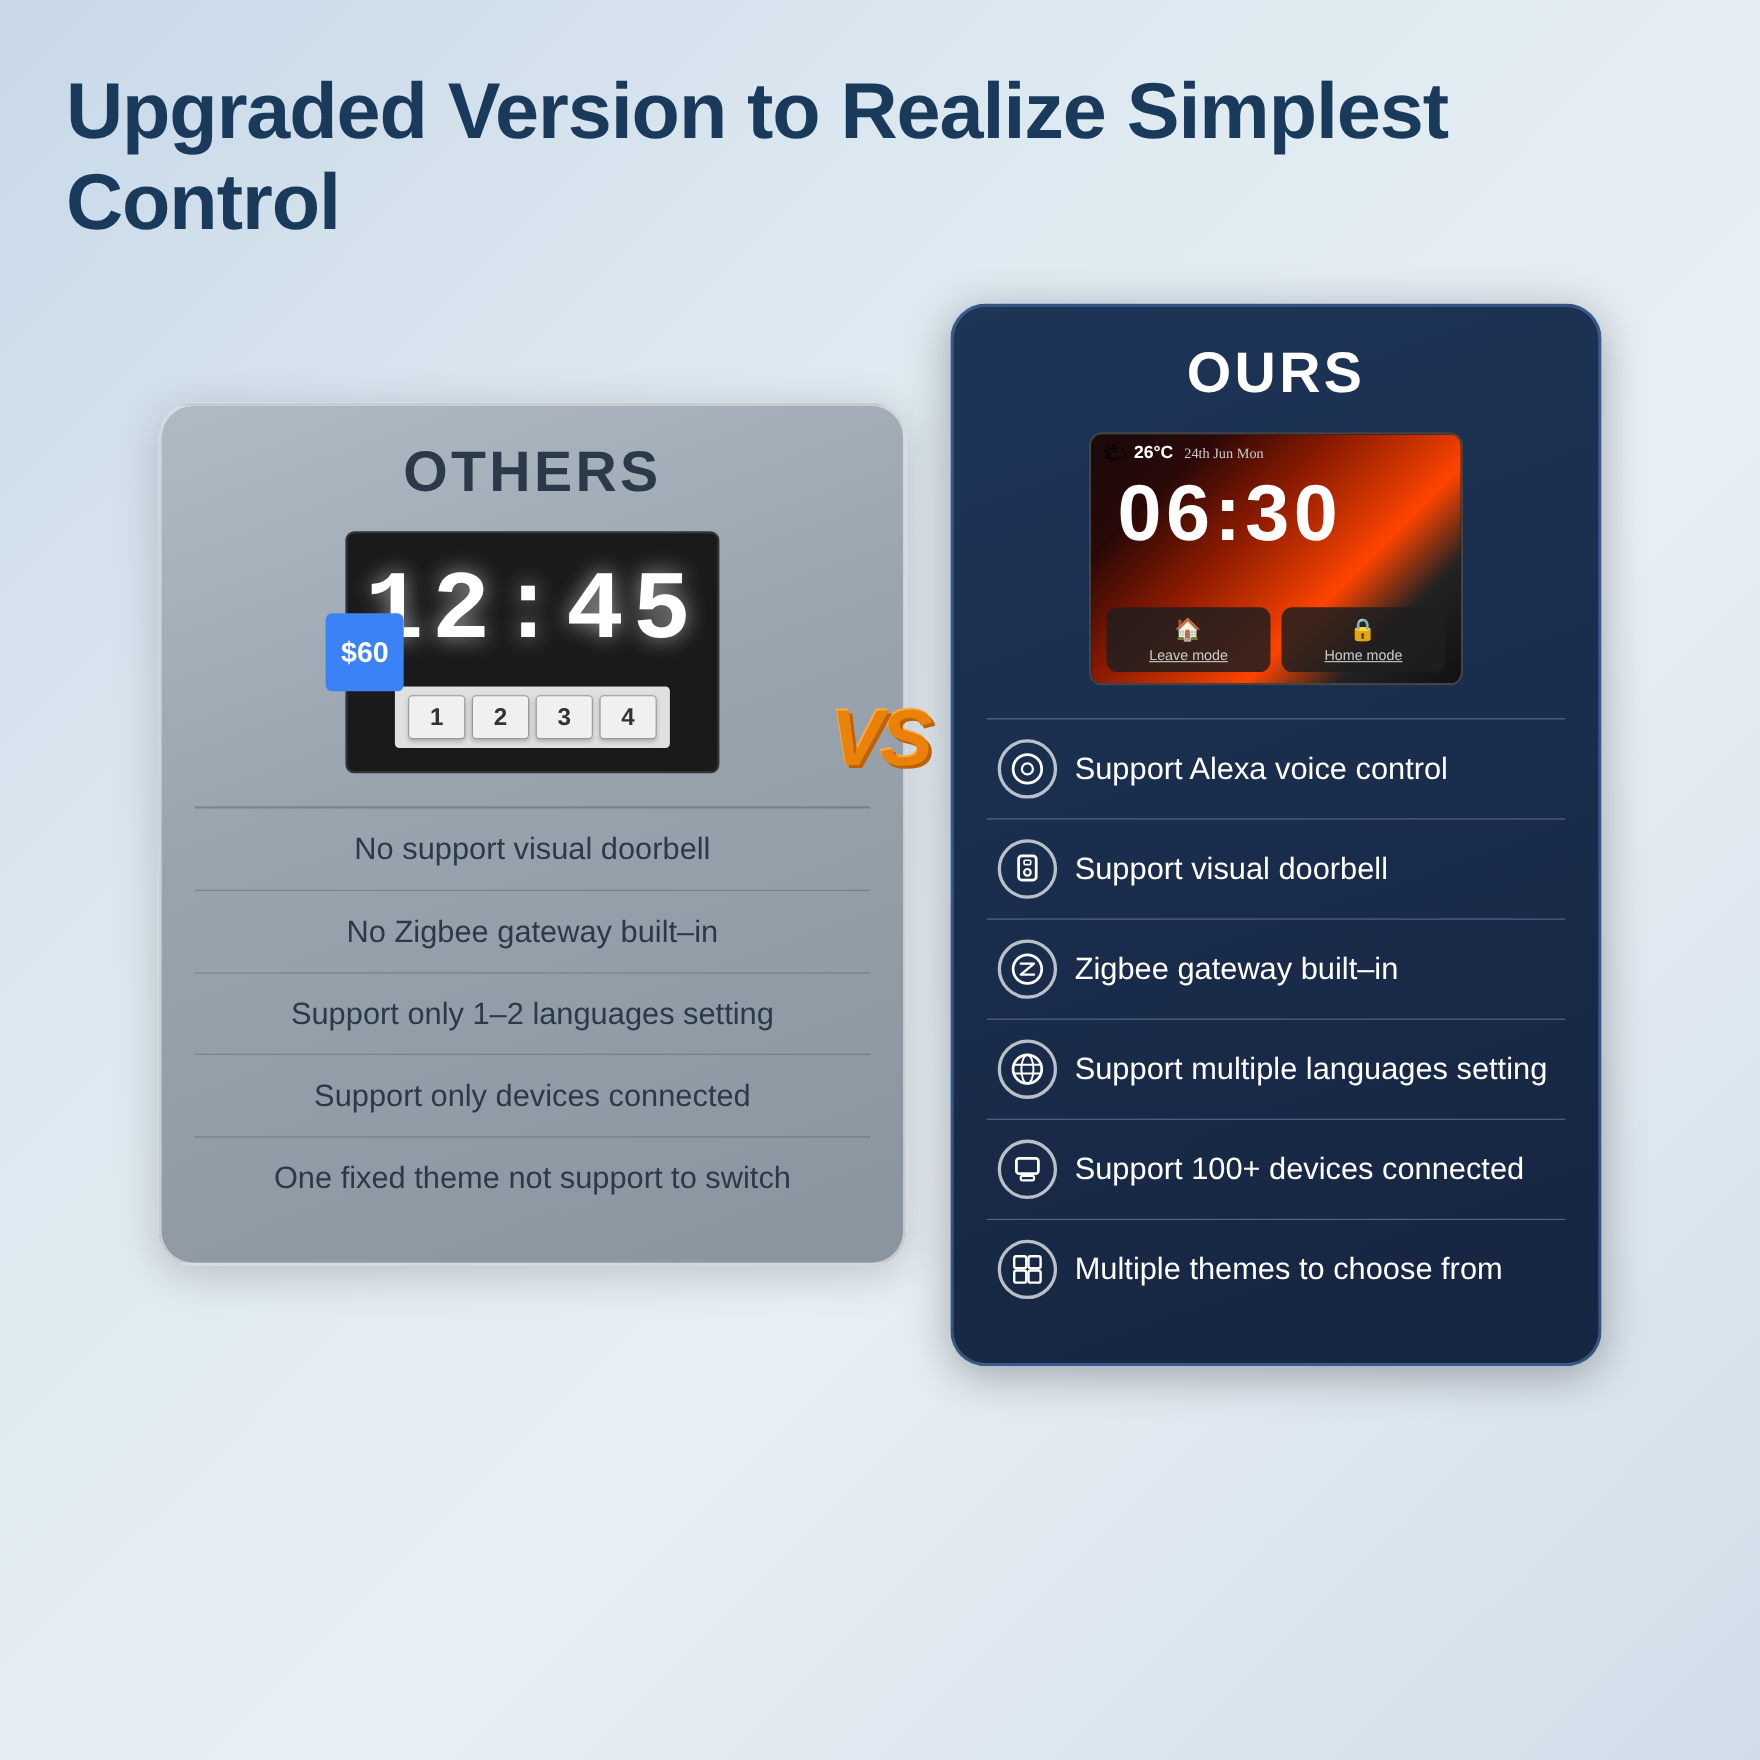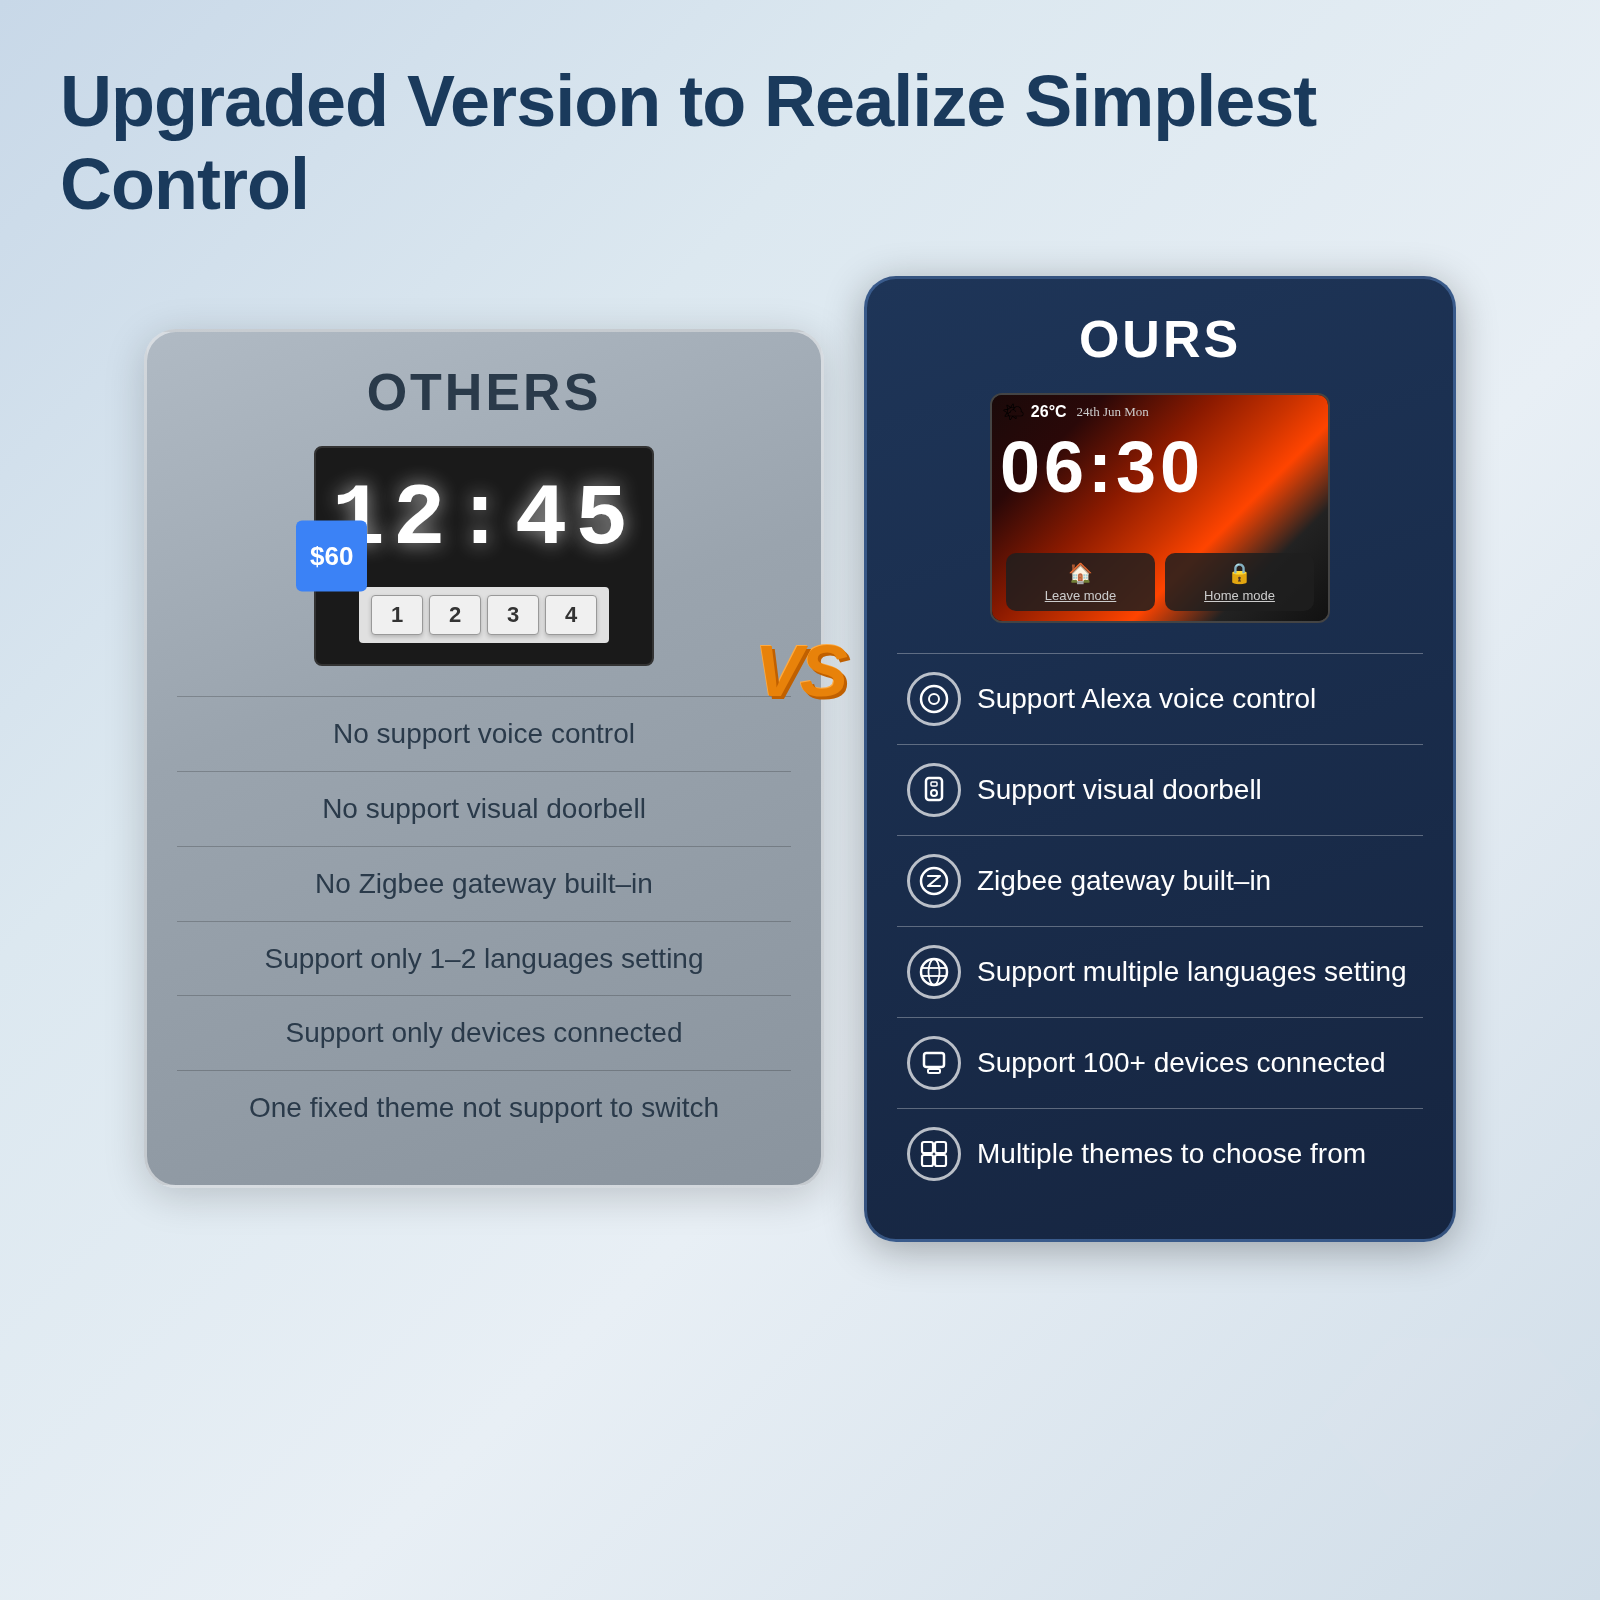--- a/index.html
+++ b/index.html
@@ -186,21 +186,21 @@
       color: #ccc;
       margin-left: 4px;
       font-family: Liberation Serif, serif;
     }
 
     .screen-time {
       font-size: 72px;
       font-weight: 900;
       color: #fff;
       text-align: left;
-      padding: 0 8px;
+      padding: 0 24px;
       letter-spacing: 4px;
       line-height: 1;
       margin-top: 2px;
     }
 
     .screen-modes {
       display: flex;
       gap: 10px;
       padding: 10px 14px;
       margin-top: auto;
@@ -322,23 +322,20 @@
         <div class="button-row">
           <div class="btn-num">1</div>
           <div class="btn-num">2</div>
           <div class="btn-num">3</div>
           <div class="btn-num">4</div>
         </div>
       </div>
 
       <div>
         <div class="feature-divider"></div>
-        <div class="feature-item">
-          <span class="feature-text">No support voice control</span>
-        </div>
         <div class="feature-divider"></div>
         <div class="feature-item">
           <span class="feature-text">No support visual doorbell</span>
         </div>
         <div class="feature-divider"></div>
         <div class="feature-item">
           <span class="feature-text">No Zigbee gateway built–in</span>
         </div>
         <div class="feature-divider"></div>
         <div class="feature-item">

